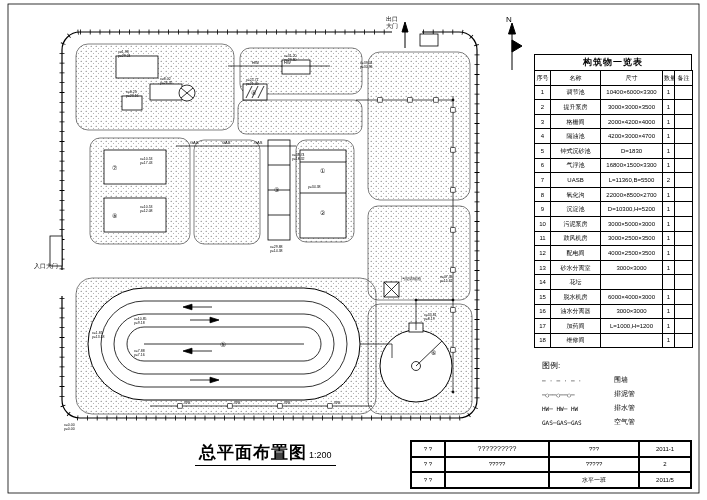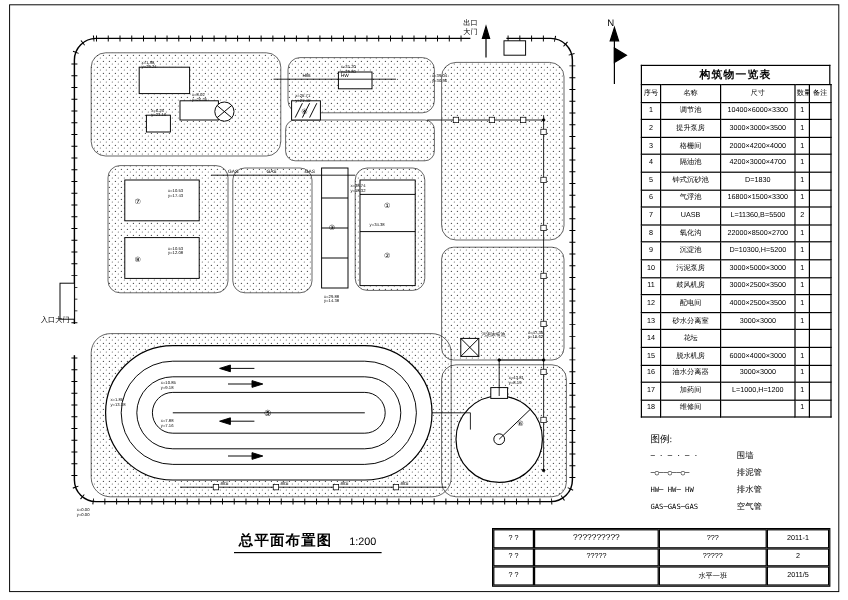--- a/index.html
+++ b/index.html
@@ -29,22 +29,22 @@
   .titleblock{position:absolute;left:410px;top:440px;width:282px;height:49px;z-index:2;
     border:1px solid #000;display:grid;grid-template-columns:34px 104px 90px 52px;
     grid-template-rows:1fr 1fr 1fr;box-sizing:border-box;}
   .tb-cell{border:0.5px solid #000;font-size:6px;display:flex;align-items:center;
     justify-content:center;overflow:hidden;white-space:nowrap;}
   .tb-project{font-size:7px;}
 
   
   .drawing-title{position:absolute;left:195px;top:441px;z-index:2;
     border-bottom:1.2px solid #000;padding:0 4px 1px;white-space:nowrap;}
-  .dt-big{font-size:12px;font-weight:bold;letter-spacing:1px;}
-  .dt-scale{font-size:9px;margin-left:14px;}
+  .dt-big{font-size:17px;font-weight:bold;letter-spacing:1px;}
+  .dt-scale{font-size:9px;margin-left:2px;}
 </style>
 </head>
 <body>
 
 <svg class="plan" width="707" height="500" viewBox="0 0 707 500">
   <defs>
     <pattern id="stipple" width="5" height="5" patternUnits="userSpaceOnUse">
       <circle cx="1.2" cy="1.2" r="0.55" fill="#555"></circle>
       <circle cx="3.6" cy="3.4" r="0.45" fill="#555"></circle>
     </pattern>

